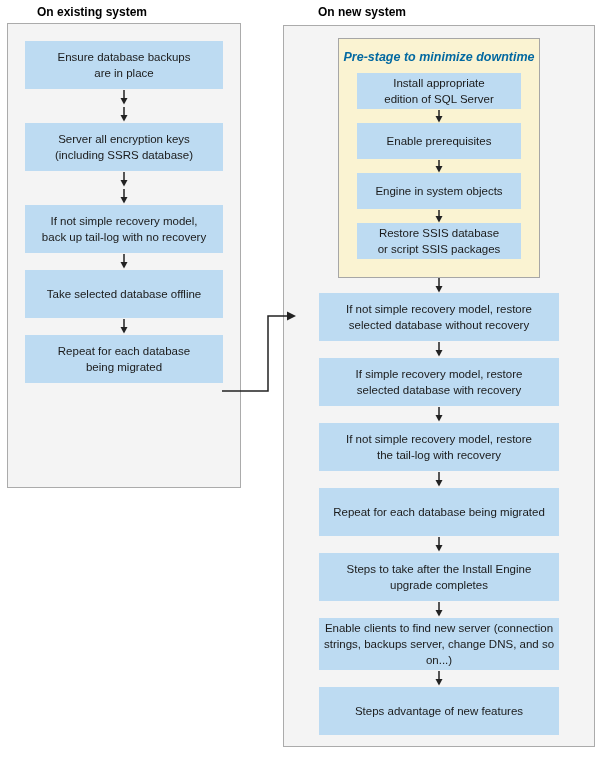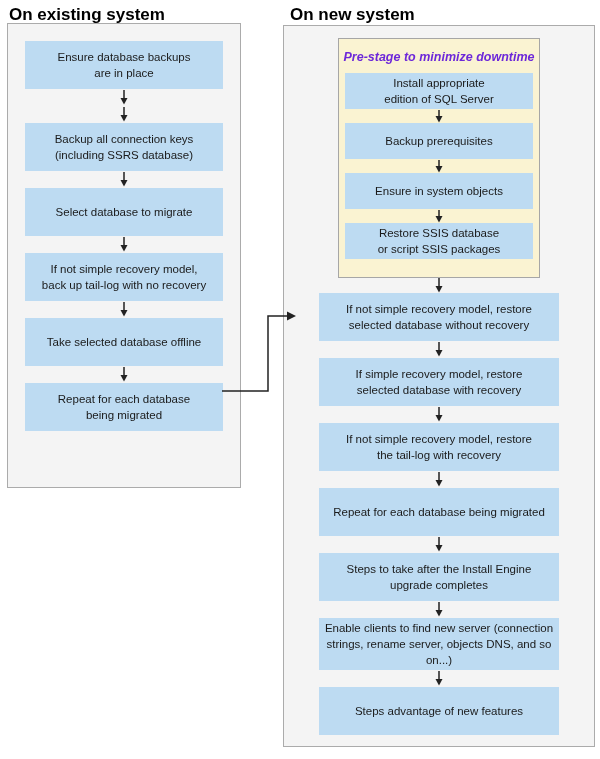--- a/index.html
+++ b/index.html
@@ -5,22 +5,23 @@
   html, body { margin:0; padding:0; }
   body {
     width:600px; height:759px; position:relative;
     background:#ffffff;
     font-family:"Liberation Sans", sans-serif;
     color:#1a1a1a;
     overflow:hidden;
   }
   .panel-title {
     position:absolute; top:5px;
-    font-size:17px; font-weight:bold; color:#000;
+    font-size:12px; font-weight:bold; color:#000;
     white-space:nowrap;
+    margin-left:28px;
   }
   #left-title  { left:9px; }
   #right-title { left:290px; }
 
   .panel {
     position:absolute;
     background:#f4f4f4;
     border:1px solid #ababab;
     box-sizing:border-box;
     display:flex; flex-direction:column; align-items:center;
@@ -33,21 +34,21 @@
     display:flex; align-items:center; justify-content:center;
     text-align:center;
     white-space:pre-line;
     font-size:11.5px; line-height:16px;
     box-sizing:border-box;
     padding:2px 3px;
     flex:none;
   }
   .left-box  { width:198px; min-height:48px; }
   .main-box  { width:240px; min-height:48px; }
-  .pre-box   { width:188px; min-height:36px; }
+  .pre-box   { width:164px; min-height:36px; }
 
   .arrow {
     display:flex; align-items:center; justify-content:center;
     flex:none;
   }
   .gap-17 { height:17px; }
   .gap-15 { height:15px; }
   .gap-14 { height:14px; }
 
   .prestage {
@@ -55,21 +56,21 @@
     background:#faf3d2;
     border:1px solid #a6a6a6;
     box-sizing:border-box;
     display:flex; flex-direction:column; align-items:center;
     padding-top:9px;
     flex:none;
   }
   .prestage-title {
     font-size:12.5px; font-weight:bold; font-style:italic;
     line-height:19px; margin-bottom:6px;
-    color:#6d28d9;
+    color:#0369a1;
     white-space:nowrap;
   }
 
   #connector-overlay {
     position:absolute; left:0; top:0; width:600px; height:759px;
     pointer-events:none;
   }
 </style>
 </head>
 <body>
@@ -85,29 +86,28 @@
         <line x1="5" y1="0" x2="5" y2="9" stroke="#222" stroke-width="1.5"></line>
         <polygon points="1.5,8 8.5,8 5,14.5" fill="#222"></polygon>
       </svg>
   </div>
   <div class="arrow gap-17">
     <svg width="10" height="15" viewBox="0 0 10 15">
         <line x1="5" y1="0" x2="5" y2="9" stroke="#222" stroke-width="1.5"></line>
         <polygon points="1.5,8 8.5,8 5,14.5" fill="#222"></polygon>
       </svg>
   </div>
-  <div class="flow-box left-box">Backup all connection keys
+  <div class="flow-box left-box">Server all encryption keys
 (including SSRS database)</div>
   <div class="arrow gap-17">
     <svg width="10" height="15" viewBox="0 0 10 15">
         <line x1="5" y1="0" x2="5" y2="9" stroke="#222" stroke-width="1.5"></line>
         <polygon points="1.5,8 8.5,8 5,14.5" fill="#222"></polygon>
       </svg>
   </div>
-  <div class="flow-box left-box">Select database to migrate</div>
   <div class="arrow gap-17">
     <svg width="10" height="15" viewBox="0 0 10 15">
         <line x1="5" y1="0" x2="5" y2="9" stroke="#222" stroke-width="1.5"></line>
         <polygon points="1.5,8 8.5,8 5,14.5" fill="#222"></polygon>
       </svg>
   </div>
   <div class="flow-box left-box">If not simple recovery model,
 back up tail-log with no recovery</div>
   <div class="arrow gap-17">
     <svg width="10" height="15" viewBox="0 0 10 15">
@@ -131,28 +131,28 @@
   <div class="prestage">
     <div class="prestage-title">Pre-stage to minimize downtime</div>
     <div class="flow-box pre-box">Install appropriate
 edition of SQL Server</div>
     <div class="arrow gap-14">
       <svg width="10" height="13" viewBox="0 0 10 13">
           <line x1="5" y1="0" x2="5" y2="7" stroke="#222" stroke-width="1.5"></line>
           <polygon points="1.5,6 8.5,6 5,12.5" fill="#222"></polygon>
         </svg>
     </div>
-    <div class="flow-box pre-box">Backup prerequisites</div>
+    <div class="flow-box pre-box">Enable prerequisites</div>
     <div class="arrow gap-14">
       <svg width="10" height="13" viewBox="0 0 10 13">
           <line x1="5" y1="0" x2="5" y2="7" stroke="#222" stroke-width="1.5"></line>
           <polygon points="1.5,6 8.5,6 5,12.5" fill="#222"></polygon>
         </svg>
     </div>
-    <div class="flow-box pre-box">Ensure in system objects</div>
+    <div class="flow-box pre-box">Engine in system objects</div>
     <div class="arrow gap-14">
       <svg width="10" height="13" viewBox="0 0 10 13">
           <line x1="5" y1="0" x2="5" y2="7" stroke="#222" stroke-width="1.5"></line>
           <polygon points="1.5,6 8.5,6 5,12.5" fill="#222"></polygon>
         </svg>
     </div>
     <div class="flow-box pre-box">Restore SSIS database
 or script SSIS packages</div>
   </div>
 
@@ -196,21 +196,21 @@
   </div>
   <div class="flow-box main-box">Steps to take after the Install Engine
 upgrade completes</div>
   <div class="arrow gap-17">
     <svg width="10" height="15" viewBox="0 0 10 15">
         <line x1="5" y1="0" x2="5" y2="9" stroke="#222" stroke-width="1.5"></line>
         <polygon points="1.5,8 8.5,8 5,14.5" fill="#222"></polygon>
       </svg>
   </div>
   <div class="flow-box main-box">Enable clients to find new server (connection
-strings, rename server, objects DNS, and so on...)</div>
+strings, backups server, change DNS, and so on...)</div>
   <div class="arrow gap-17">
     <svg width="10" height="15" viewBox="0 0 10 15">
         <line x1="5" y1="0" x2="5" y2="9" stroke="#222" stroke-width="1.5"></line>
         <polygon points="1.5,8 8.5,8 5,14.5" fill="#222"></polygon>
       </svg>
   </div>
   <div class="flow-box main-box">Steps advantage of new features</div>
 </div>
 
 <svg id="connector-overlay" viewBox="0 0 600 759">

